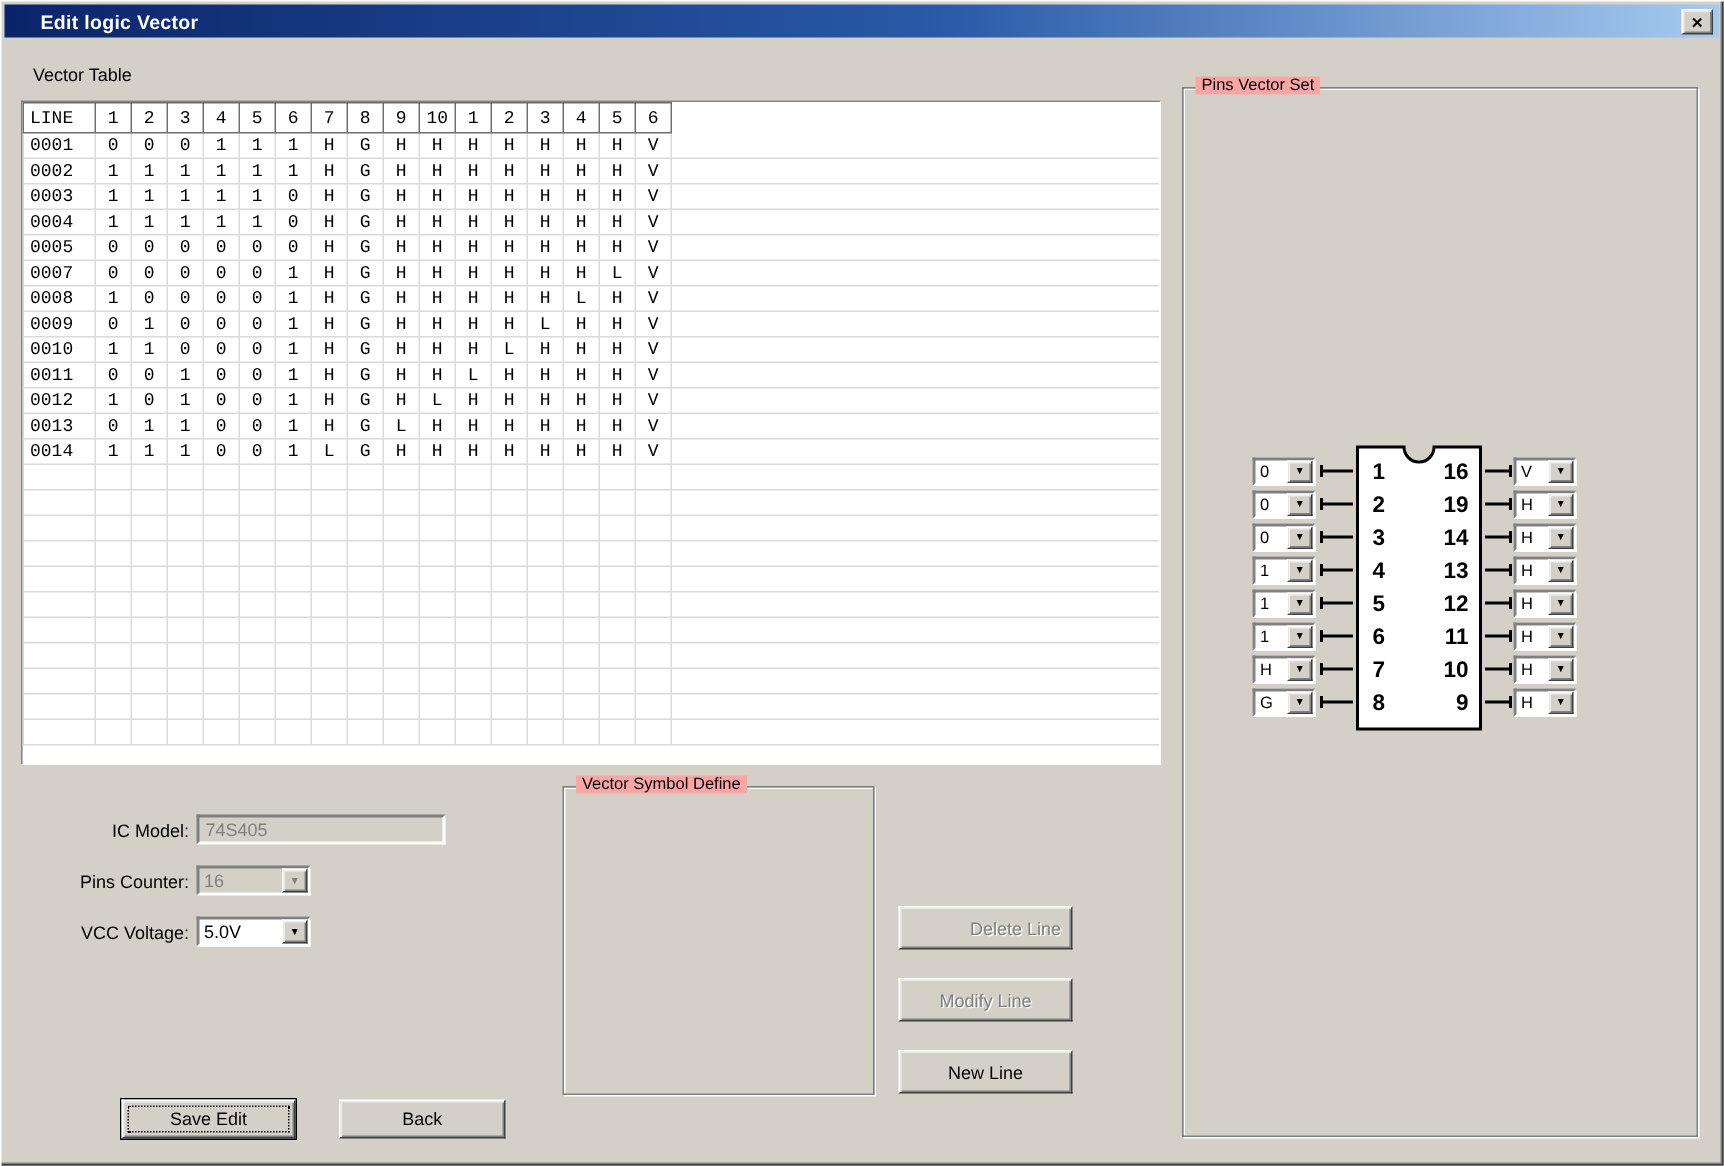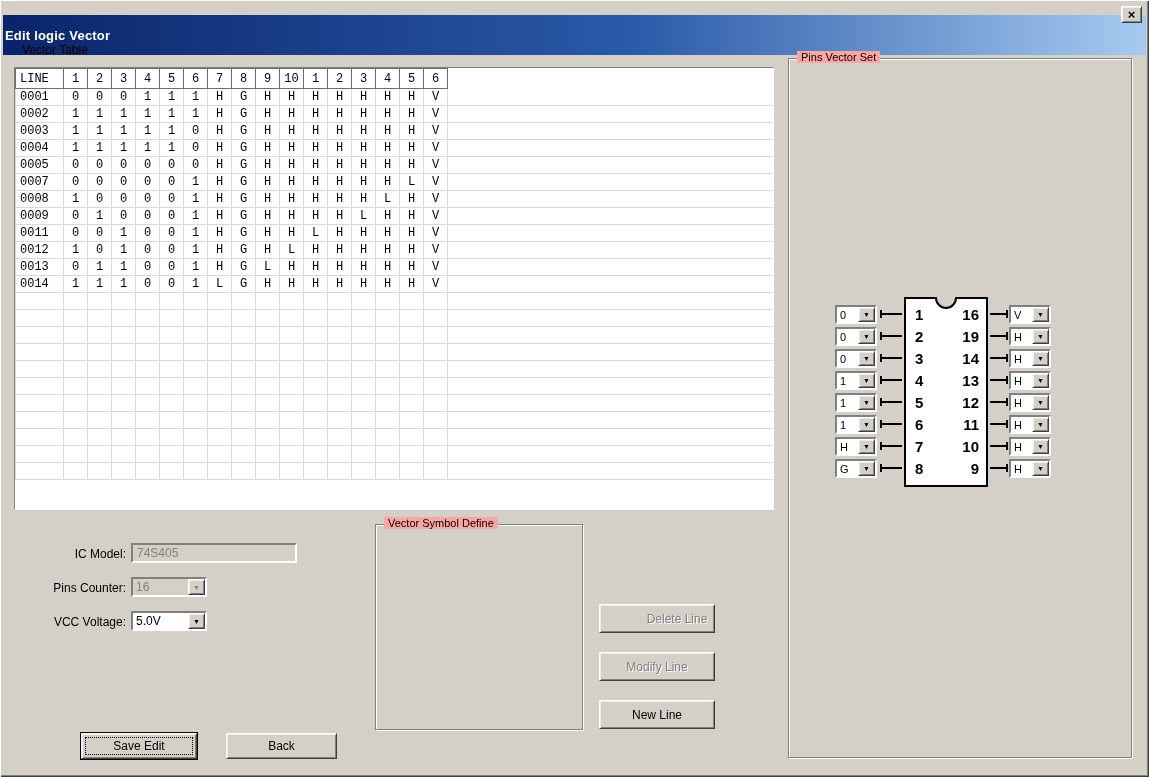--- a/index.html
+++ b/index.html
@@ -12,23 +12,23 @@
   }
   .window{
     position:relative;width:1149px;height:777px;background:#d4d0c8;
     box-shadow:
       inset 1px 1px 0 #ffffff,
       inset -1px -1px 0 #404040,
       inset -2px -2px 0 #808080;
   }
   
   .titlebar{
-    position:absolute;left:3px;top:15px;right:3px;height:40px;
+    position:absolute;left:3px;top:3px;right:3px;height:22px;
     background:linear-gradient(90deg,#0a246a 0%,#2a5aa8 55%,#a6caf0 100%);
-    display:flex;align-items:center;padding-left:2px;box-sizing:border-box;
+    display:flex;align-items:center;padding-left:24px;box-sizing:border-box;
   }
   .title{color:#ffffff;font-weight:bold;font-size:13px;letter-spacing:.2px;}
   .close-btn{
     position:absolute;top:6px;right:7px;width:21px;height:17px;
     background:#d4d0c8;border:1px solid;border-color:#ffffff #404040 #404040 #ffffff;
     box-shadow:inset 1px 1px 0 #ececec,inset -1px -1px 0 #808080;
     display:flex;align-items:center;justify-content:center;padding:0;margin:0;
     appearance:none;-webkit-appearance:none;cursor:default;
   }
   .close-x{font-size:13px;font-weight:bold;line-height:1;color:#000;}
@@ -328,20 +328,40 @@
             <td class="val-cell">H</td>
             <td class="val-cell">H</td>
             <td class="val-cell">H</td>
             <td class="val-cell">L</td>
             <td class="val-cell">H</td>
             <td class="val-cell">H</td>
             <td class="val-cell">V</td>
             <td class="filler-cell"></td>
           </tr>
           <tr>
+            <td class="line-cell">0010</td>
+            <td class="val-cell">1</td>
+            <td class="val-cell">1</td>
+            <td class="val-cell">0</td>
+            <td class="val-cell">0</td>
+            <td class="val-cell">0</td>
+            <td class="val-cell">1</td>
+            <td class="val-cell">H</td>
+            <td class="val-cell">G</td>
+            <td class="val-cell">H</td>
+            <td class="val-cell">H</td>
+            <td class="val-cell">H</td>
+            <td class="val-cell">L</td>
+            <td class="val-cell">H</td>
+            <td class="val-cell">H</td>
+            <td class="val-cell">H</td>
+            <td class="val-cell">V</td>
+            <td class="filler-cell"></td>
+          </tr>
+          <tr>
             <td class="line-cell">0011</td>
             <td class="val-cell">0</td>
             <td class="val-cell">0</td>
             <td class="val-cell">1</td>
             <td class="val-cell">0</td>
             <td class="val-cell">0</td>
             <td class="val-cell">1</td>
             <td class="val-cell">H</td>
             <td class="val-cell">G</td>
             <td class="val-cell">H</td>

